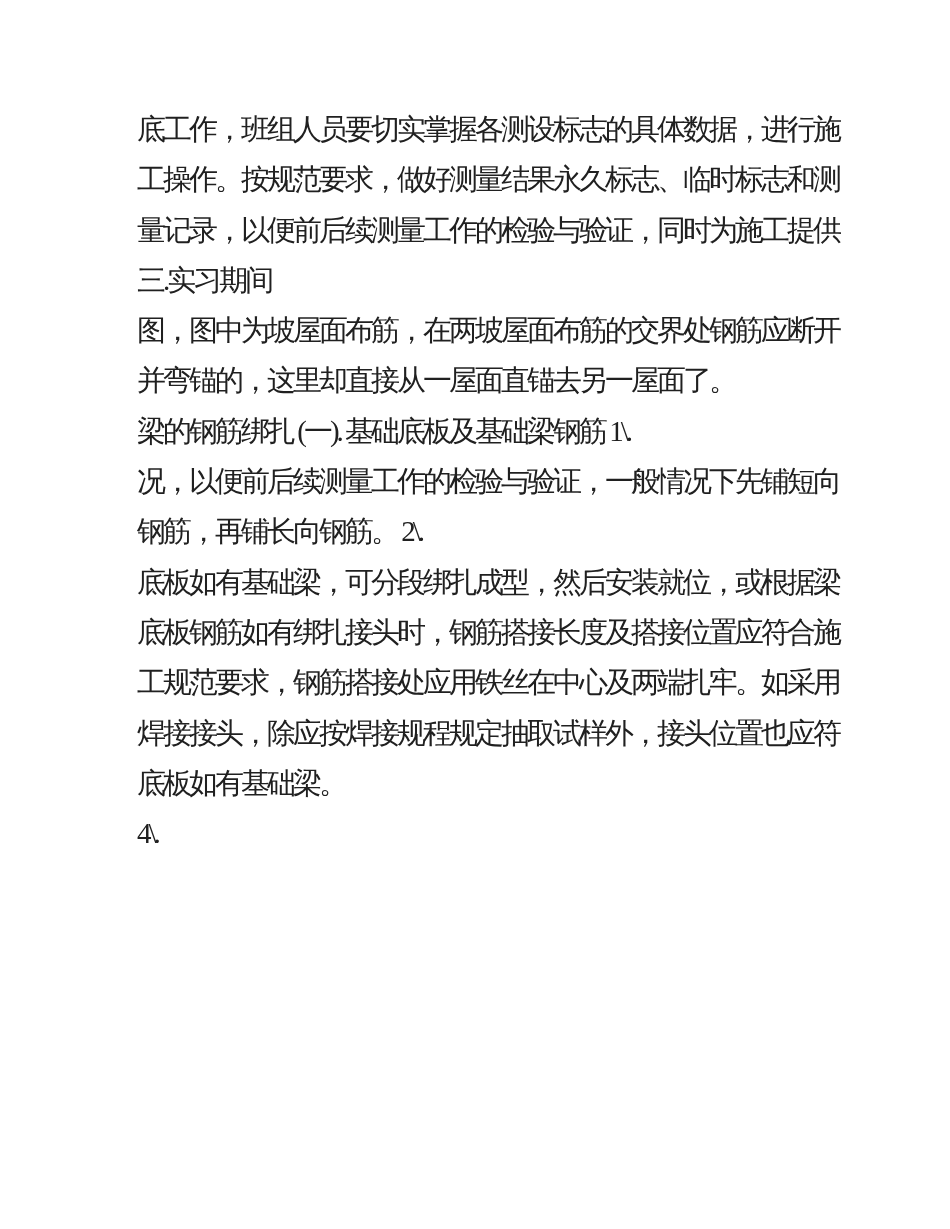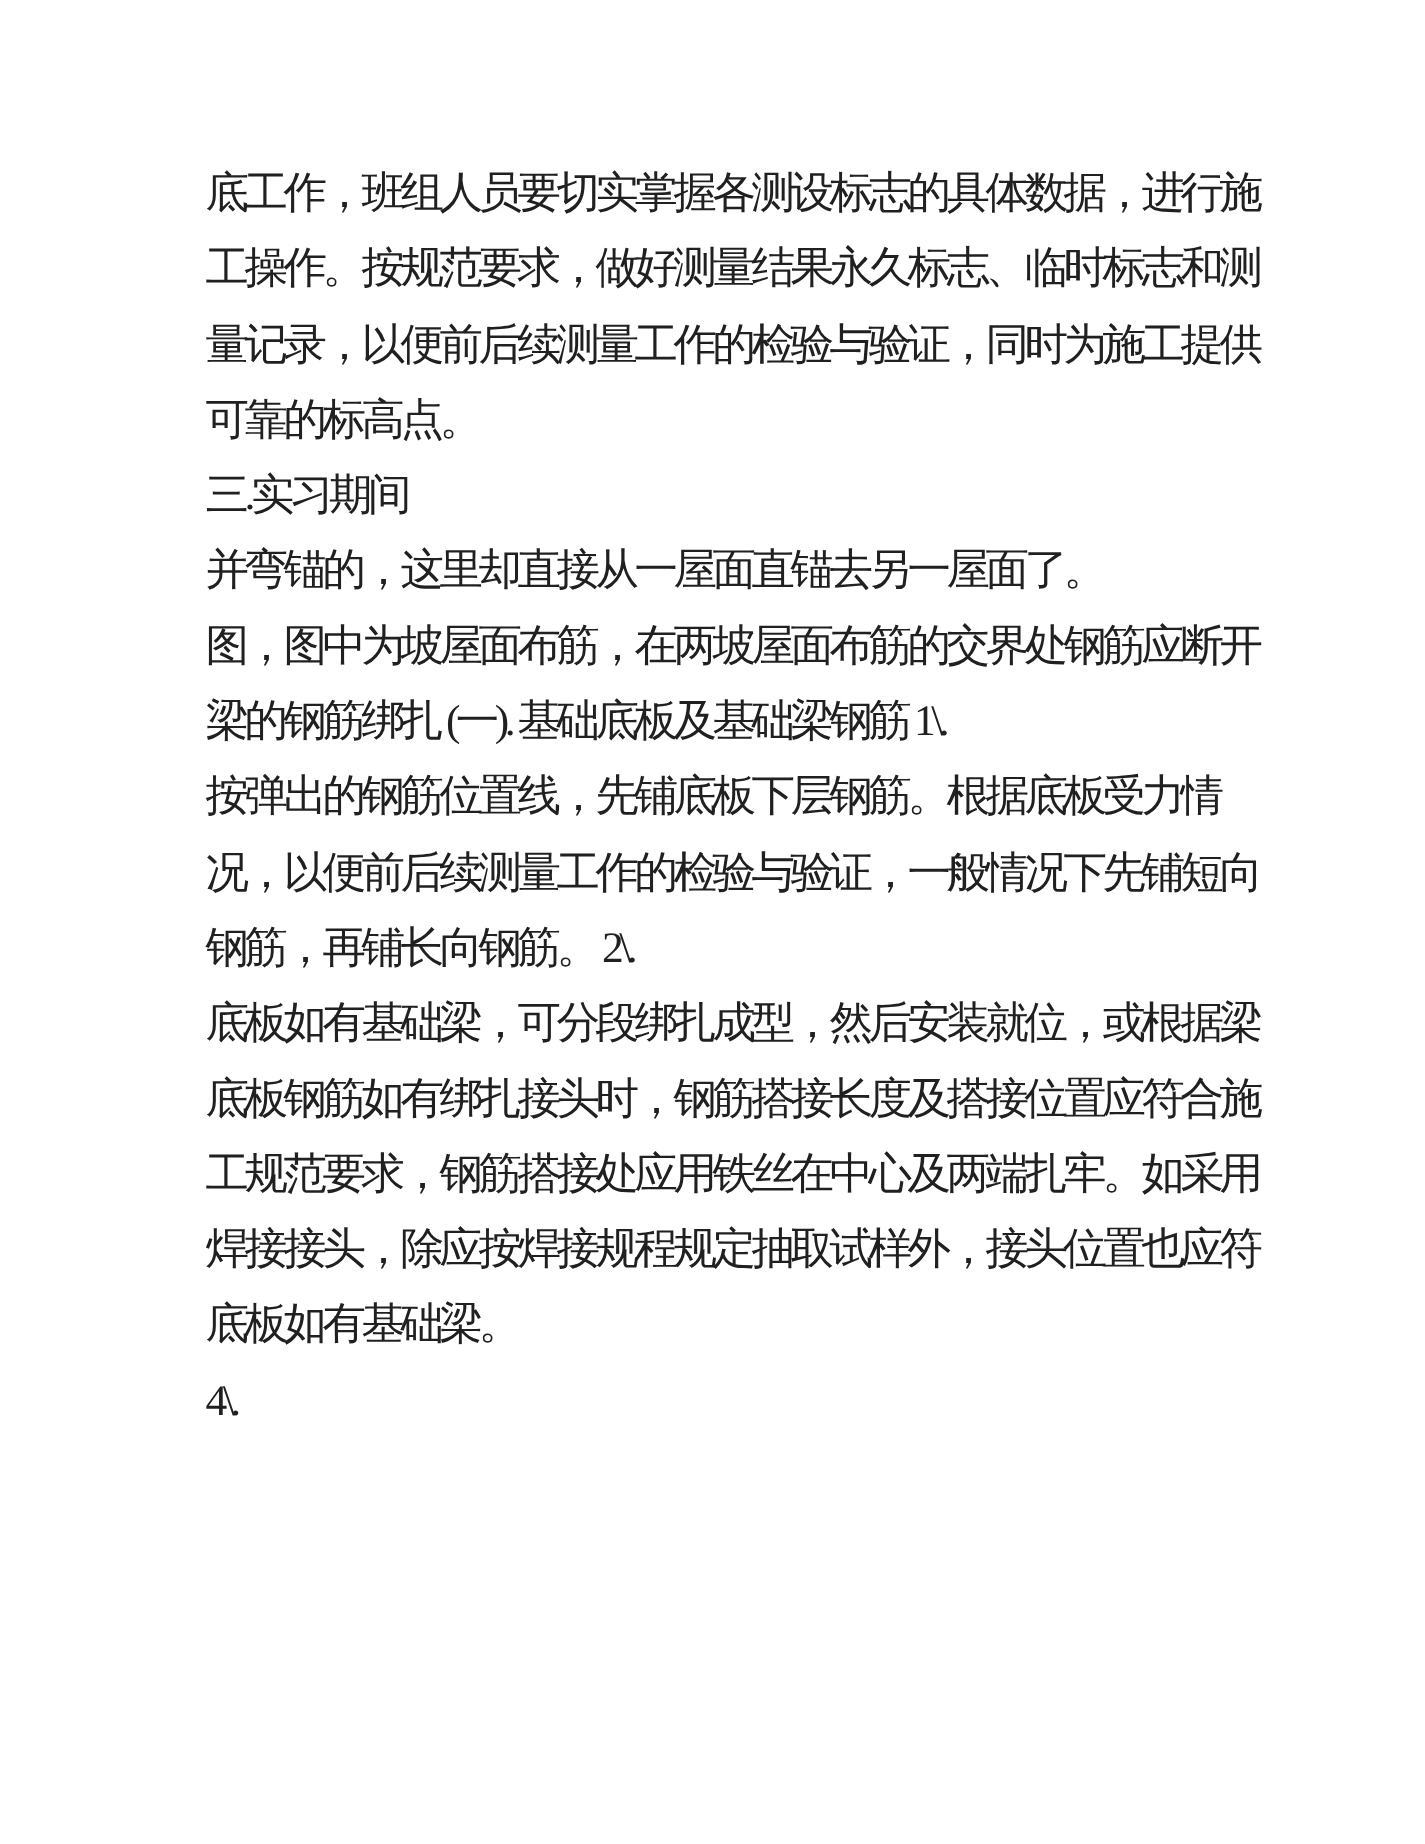--- a/index.html
+++ b/index.html
@@ -32,26 +32,24 @@
   }
 </style>
 </head>
 <body>
 
 <div class="page">
   <div class="text-block">
       <div class="line">底工作，班组人员要切实掌握各测设标志的具体数据，进行施</div>
       <div class="line">工操作。按规范要求，做好测量结果永久标志、临时标志和测</div>
       <div class="line">量记录，以便前后续测量工作的检验与验证，同时为施工提供</div>
-      <div class="line">可靠的标高点。</div>
       <div class="line">三.实习期间</div>
+      <div class="line">图，图中为坡屋面布筋，在两坡屋面布筋的交界处钢筋应断开</div>
       <div class="line">并弯锚的，这里却直接从一屋面直锚去另一屋面了。</div>
-      <div class="line">图，图中为坡屋面布筋，在两坡屋面布筋的交界处钢筋应断开</div>
       <div class="line">梁的钢筋绑扎 (一). 基础底板及基础梁钢筋 1\.</div>
-      <div class="line">按弹出的钢筋位置线，先铺底板下层钢筋。根据底板受力情</div>
       <div class="line">况，以便前后续测量工作的检验与验证，一般情况下先铺短向</div>
       <div class="line">钢筋，再铺长向钢筋。 2\.</div>
       <div class="line">底板如有基础梁，可分段绑扎成型，然后安装就位，或根据梁</div>
       <div class="line">底板钢筋如有绑扎接头时，钢筋搭接长度及搭接位置应符合施</div>
       <div class="line">工规范要求，钢筋搭接处应用铁丝在中心及两端扎牢。如采用</div>
       <div class="line">焊接接头，除应按焊接规程规定抽取试样外，接头位置也应符</div>
       <div class="line">底板如有基础梁。</div>
       <div class="line">4\.</div>
     </div>
 </div>

